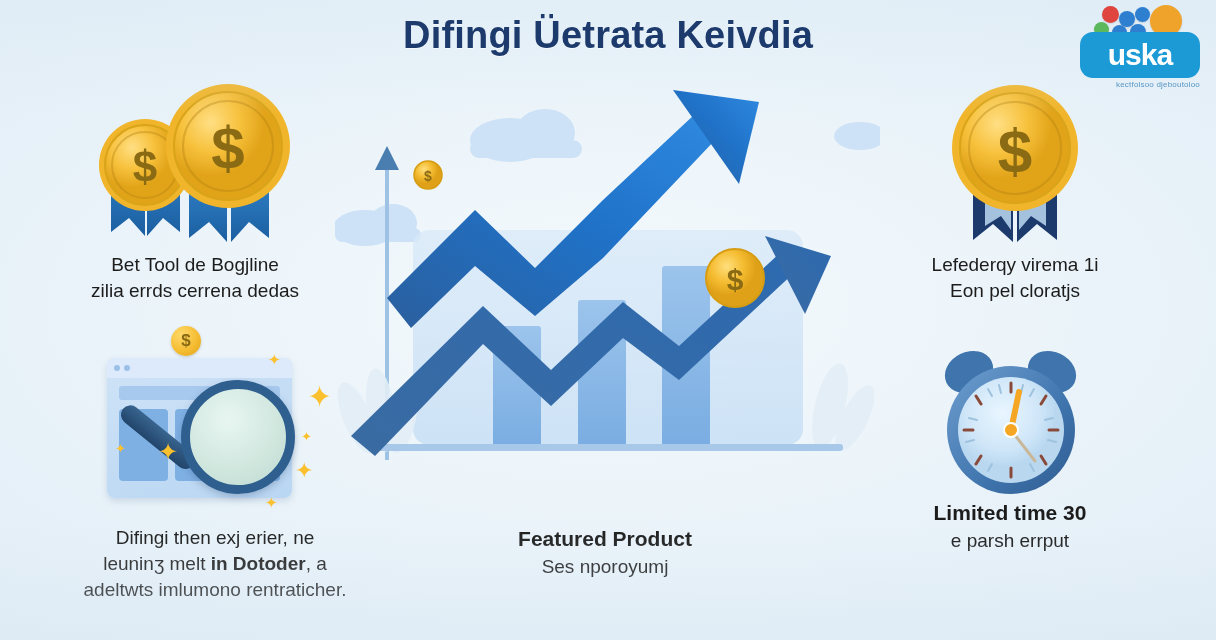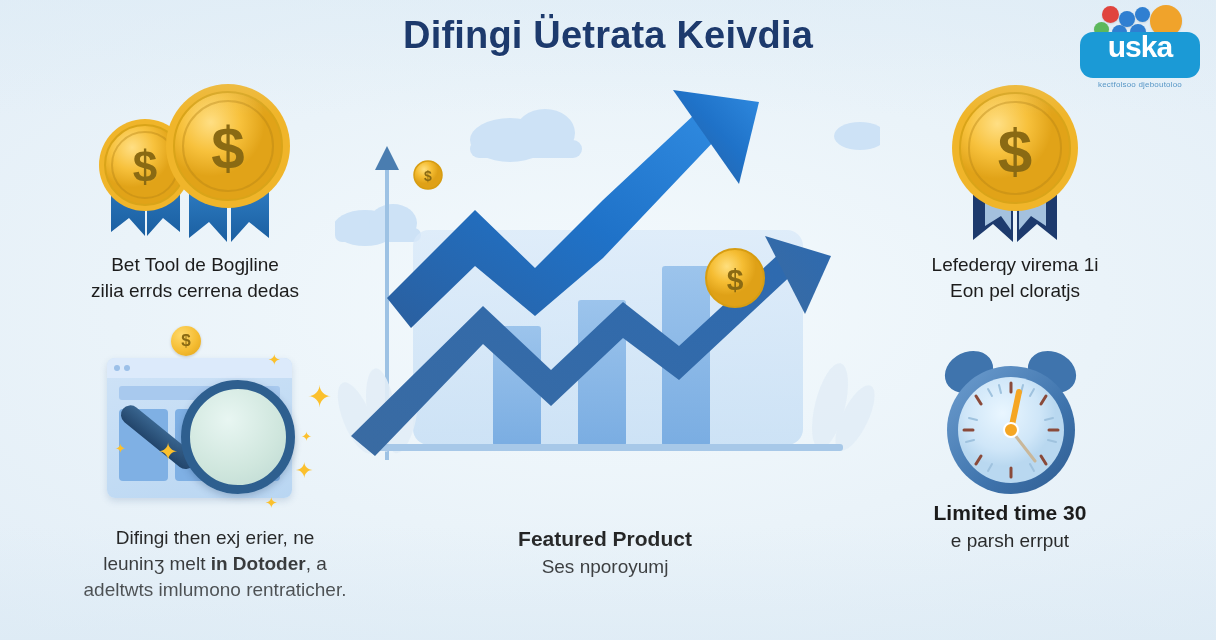--- a/index.html
+++ b/index.html
@@ -75,35 +75,36 @@
   .bub.b7 { left: 62px; top: 1px;  width: 32px; height: 32px; background:#f0a32b; }
   .logo-plate {
     position: absolute;
     left: 0;
     top: 28px;
     width: 120px;
     height: 46px;
     background: #1b9ad6;
     border-radius: 13px;
     display: flex;
+    align-items: center;
     justify-content: center;
   }
   .logo-word {
     font-size: 30px;
     font-weight: bold;
     color: #ffffff;
     letter-spacing: -1px;
     line-height: 1;
   }
   .logo-sub {
     position: absolute;
     left: 0;
     top: 76px;
     width: 120px;
-    text-align: center;
+    text-align: right;
     font-size: 8px;
     color: #3d86bd;
     letter-spacing: .2px;
     filter: blur(.6px);
     opacity: .85;
   }
 
   
   .cell {
     position: absolute;

